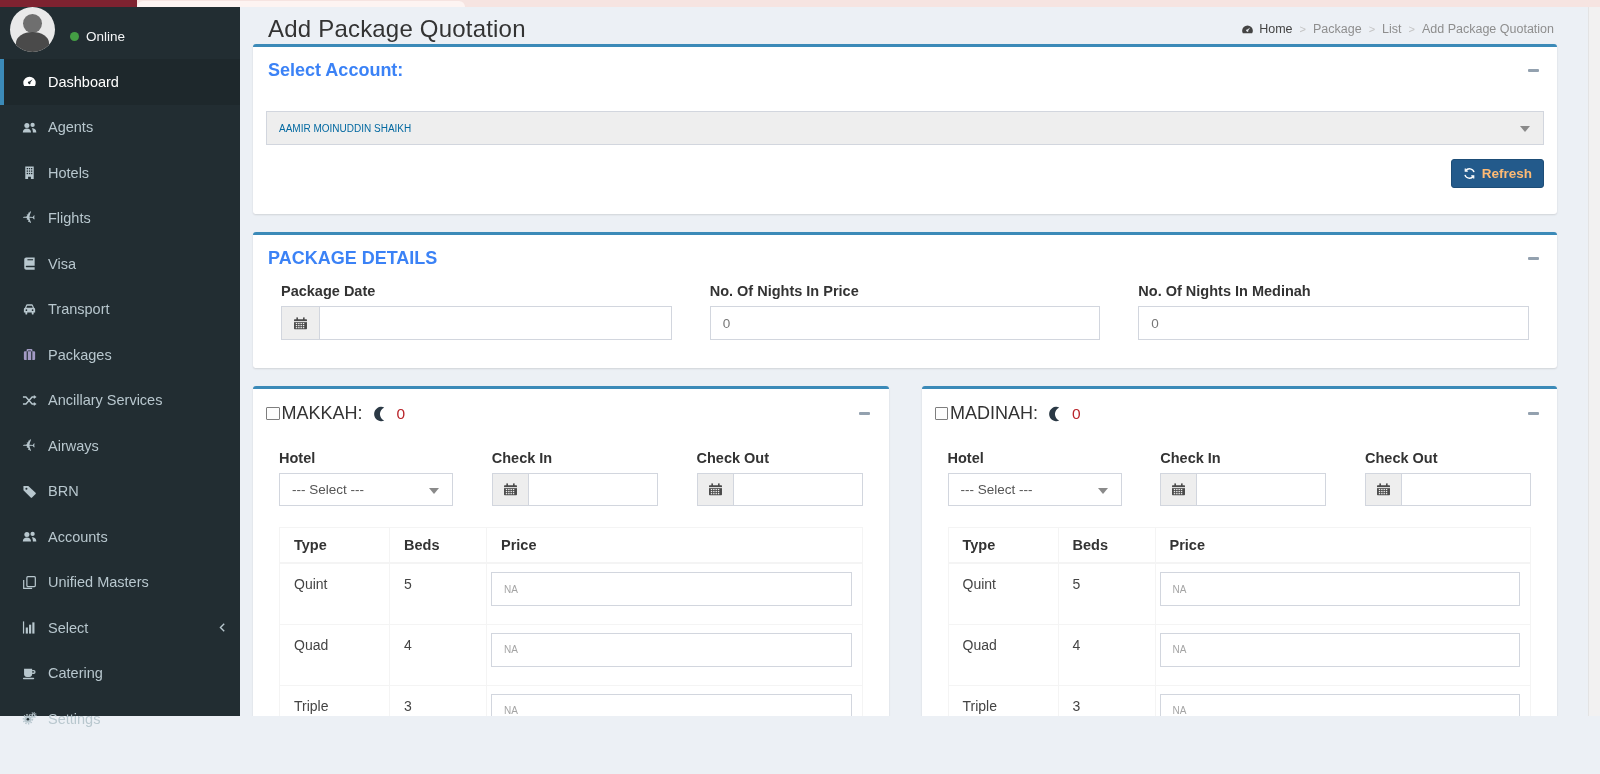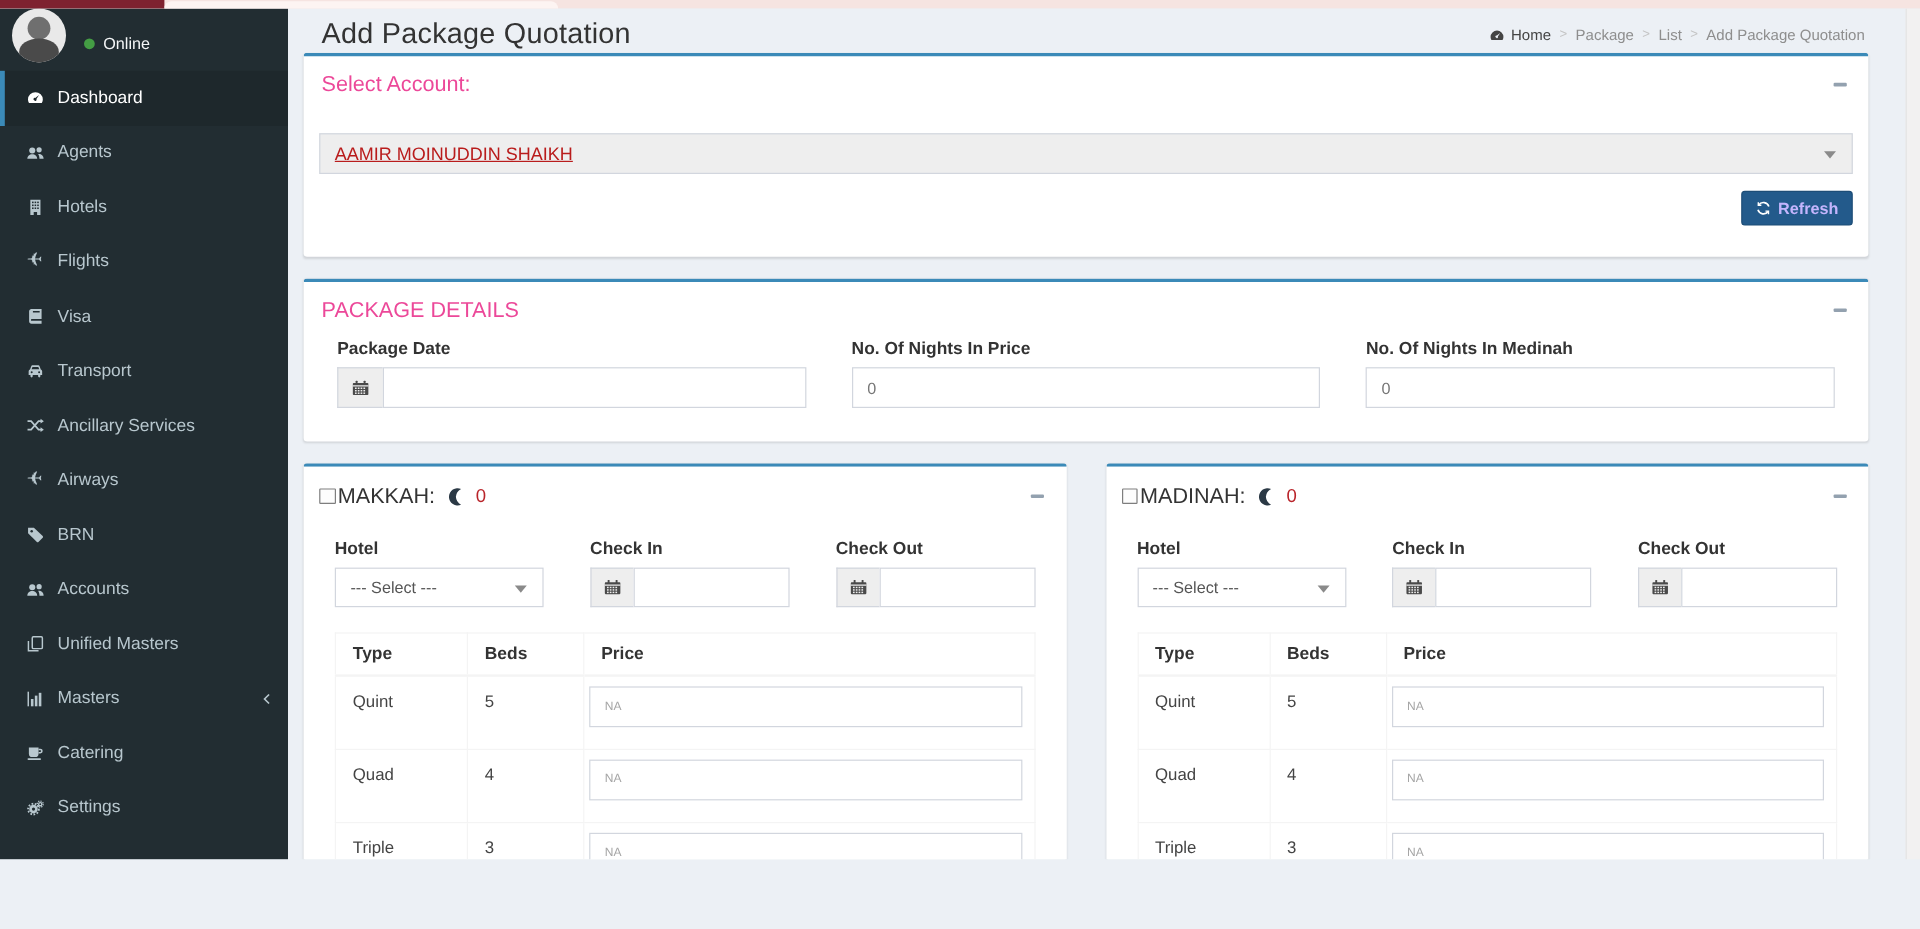--- a/index.html
+++ b/index.html
@@ -41,30 +41,30 @@
   .page-title { font-size:24px; font-weight:400; color:#333; letter-spacing:.2px; }
   .breadcrumb { display:flex; align-items:center; font-size:12.5px; color:#8e8e8e; padding-bottom:7px; --icon-bg:#ecf0f5; }
   .breadcrumb .crumb-home { color:#444; display:flex; align-items:center; }
   .breadcrumb .crumb-sep { margin:0 7px; color:#c3c3c3; font-size:11px; }
   .crumb-icon { width:13px; height:13px; margin-right:5px; display:inline-flex; }
   .crumb-icon svg { width:13px; height:13px; fill:#444; }
 
   .content { padding:0 43px 0 13px; }
   .box { background:#fff; border-top:3px solid #3b8ab8; border-radius:3px; box-shadow:0 1px 2px rgba(0,0,0,.12); margin-bottom:18px; position:relative; }
   .box-header { padding:13px 15px 10px; display:flex; align-items:center; }
-  .box-title { font-size:18px; font-weight:400; color:#ec4899; }
+  .box-title { font-size:18px; font-weight:700; color:#3b82f6; }
   .collapse-btn { margin-left:auto; width:18px; height:18px; display:flex; align-items:center; justify-content:center; cursor:pointer; }
   .minus-glyph { width:11px; height:3.5px; background:#93a1af; border-radius:1px; }
 
   
   .account-body { padding:20px 13px 26px; }
-  .account-select { height:34px; background:#eee; border:1px solid #d2d6de; display:flex; align-items:center; padding:0 30px 0 12px; position:relative; font-size:15px; color:#b91c1c; cursor:pointer;text-decoration:underline; }
+  .account-select { height:34px; background:#eee; border:1px solid #d2d6de; display:flex; align-items:center; padding:0 30px 0 12px; position:relative; font-size:10px; color:#0369a1; cursor:pointer; }
   .caret-down { position:absolute; right:13px; top:50%; margin-top:-2px; width:0; height:0; border-left:5px solid transparent; border-right:5px solid transparent; border-top:6px solid #8a8a8a; }
   .refresh-row { margin-top:14px; text-align:right; }
-  .btn-refresh { display:inline-flex; align-items:center; gap:6px; background:#235a8b; border:1px solid #1d4d77; color:#c4b5fd; font-size:13.5px; font-weight:700; padding:6px 11px; border-radius:3px; cursor:pointer; font-family:inherit; }
+  .btn-refresh { display:inline-flex; align-items:center; gap:6px; background:#235a8b; border:1px solid #1d4d77; color:#fdba74; font-size:13.5px; font-weight:700; padding:6px 11px; border-radius:3px; cursor:pointer; font-family:inherit; }
   .btn-refresh svg { width:13px; height:13px; }
 
   
   .details-body { padding:4px 28px 28px; display:grid; grid-template-columns:1fr 1fr 1fr; gap:38px; }
   .field-label { font-size:14.5px; font-weight:700; color:#333; margin-bottom:7px; display:block; }
   .input-group { display:flex; }
   .input-addon { width:38px; background:#eee; border:1px solid #d2d6de; border-right:none; display:flex; align-items:center; justify-content:center; }
   .input-addon svg { width:15px; height:15px; fill:#4a4a4a; }
   .text-input { flex:1; height:34px; border:1px solid #d2d6de; padding:0 12px; font-size:13.5px; color:#777; font-family:inherit; background:#fff; outline:none; width:100%; }
   .text-input::placeholder { color:#a5a5a5; }
@@ -258,20 +258,28 @@
       </li>
       <li class="menu-item">
         <span class="nav-icon">
             <svg viewBox="0 0 16 16">
               <use href="#i-car"></use>
             </svg>
           </span>
         <span>Transport</span>
       </li>
       <li class="menu-item">
+        <span class="nav-icon purple">
+            <svg viewBox="0 0 16 16">
+              <use href="#i-case"></use>
+            </svg>
+          </span>
+        <span>Packages</span>
+      </li>
+      <li class="menu-item">
         <span class="nav-icon">
             <svg viewBox="0 0 16 16">
               <use href="#i-shuffle"></use>
             </svg>
           </span>
         <span>Ancillary Services</span>
       </li>
       <li class="menu-item">
         <span class="nav-icon">
             <span class="plane-glyph">✈</span>
@@ -301,21 +309,21 @@
             </svg>
           </span>
         <span>Unified Masters</span>
       </li>
       <li class="menu-item">
         <span class="nav-icon">
             <svg viewBox="0 0 16 16">
               <use href="#i-chart"></use>
             </svg>
           </span>
-        <span>Masters</span>
+        <span>Select</span>
         <span class="chevron-left">
             <svg viewBox="0 0 16 16">
               <use href="#i-chevleft"></use>
             </svg>
           </span>
       </li>
       <li class="menu-item">
         <span class="nav-icon">
             <svg viewBox="0 0 16 16">
               <use href="#i-cup"></use>

